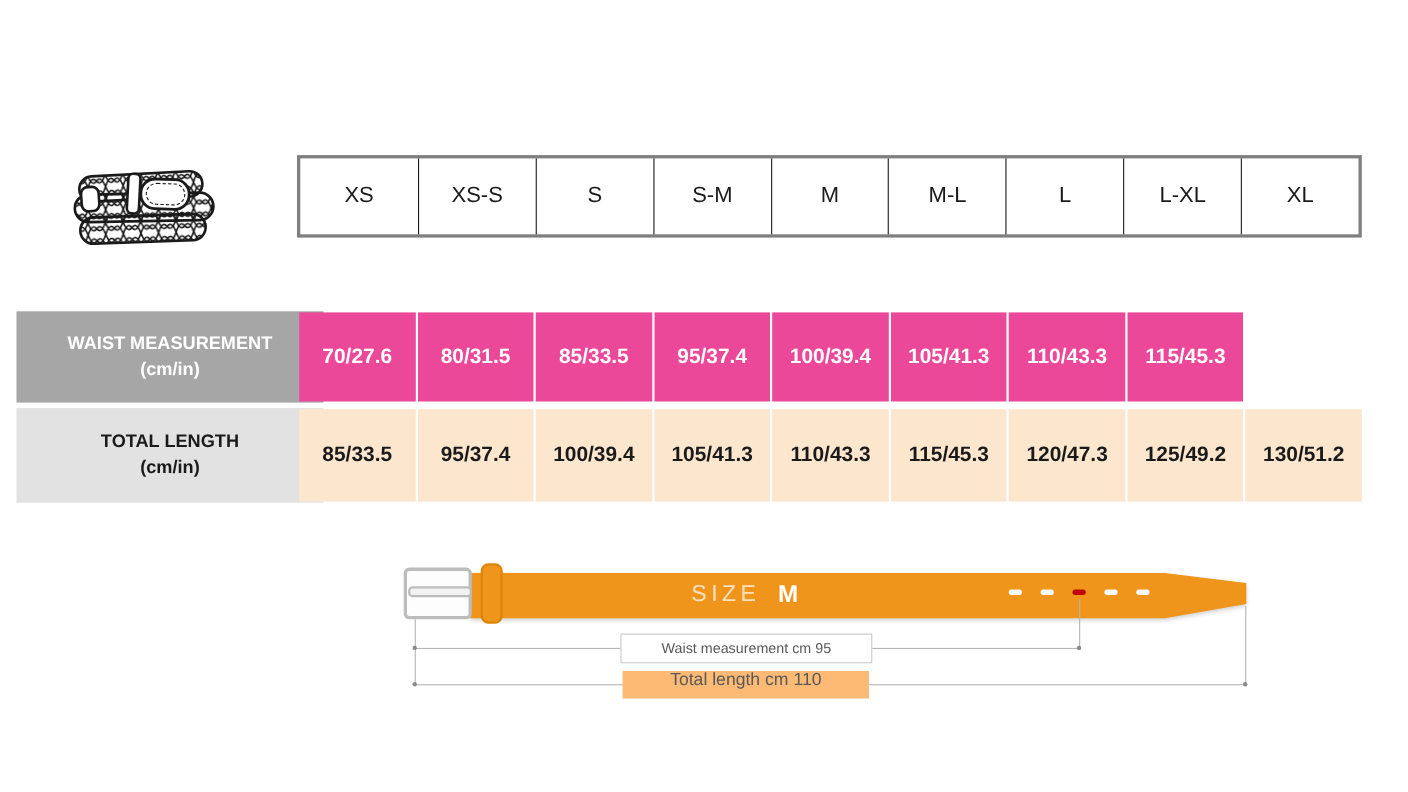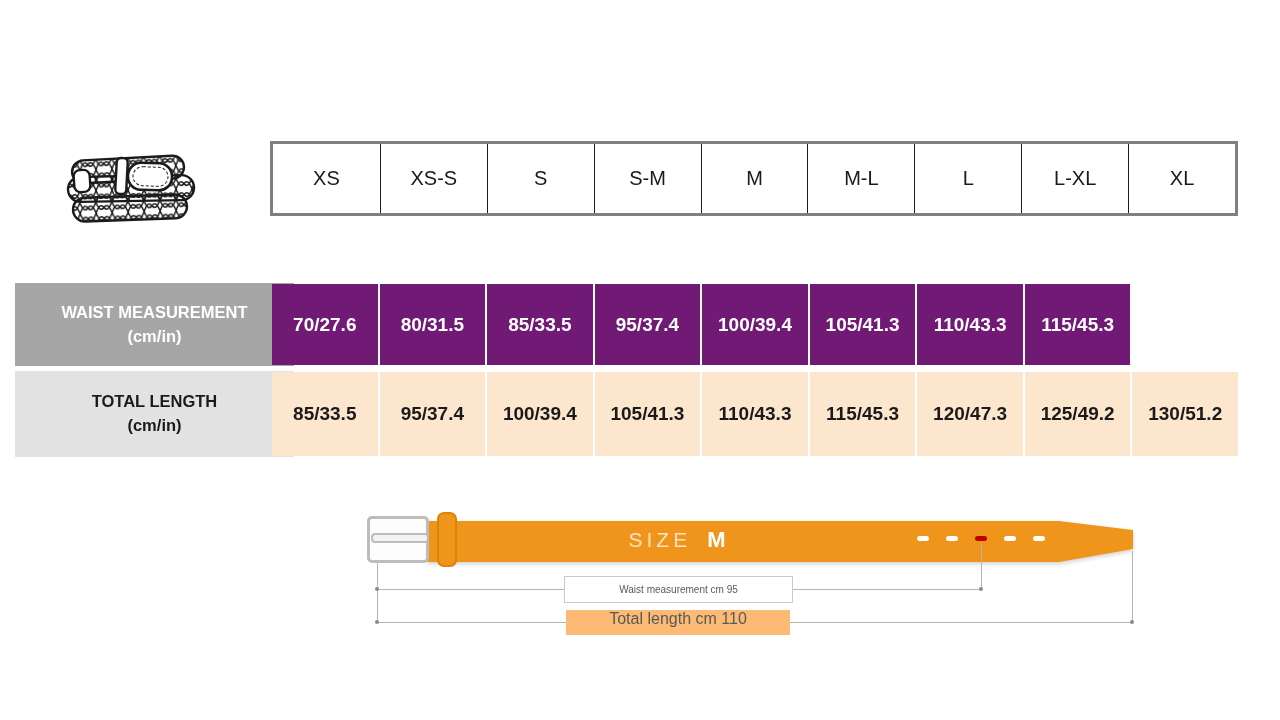--- a/index.html
+++ b/index.html
@@ -32,21 +32,21 @@
   .value-row {
     left:272px; width:966px; display:grid;
     grid-template-columns:repeat(9,1fr); gap:2px;
   }
   #waist-values-row { top:284px; height:81px; }
   #length-values-row { top:372px; height:84px; }
   .val-cell {
     display:flex; align-items:center; justify-content:center;
     font-weight:bold; font-size:19px;
   }
-  .val-cell.waist { background:#701a75; color:#ffffff;text-align:center; }
+  .val-cell.waist { background:#ec4899; color:#ffffff;text-align:center; }
   .val-cell.length { background:#FCE6CE; color:#1a1a1a; }
 
   
   #belt-illustration { left:64px; top:146px; width:134px; height:92px; }
 
   
   #belt-strap-svg { left:427px; top:519px; width:707px; height:46px;
                     filter:drop-shadow(0 2px 2px rgba(0,0,0,0.18)); }
   #belt-buckle { left:367px; top:516px; width:62px; height:47px;
                  background:#fdfdfd; border:3px solid #bcbcbc; border-radius:5px; z-index:3; }
@@ -62,21 +62,21 @@
   .belt-hole.red { background:#C00000; }
 
   
   .vline { width:1px; background:#b5b5b5; z-index:1; }
   .hline { height:1px; background:#b5b5b5; z-index:1; }
   .dot { width:4px; height:4px; border-radius:50%; background:#8a8a8a; z-index:2; }
   #waist-caption-box {
     left:564px; top:576px; width:229px; height:27px; z-index:6;
     background:#ffffff; border:1px solid #c9c9c9;
     display:flex; align-items:center; justify-content:center;
-    font-size:10px; color:#595959;
+    font-size:13px; color:#595959;
   }
   #length-caption {
     left:566px; top:610px; width:224px; height:25px; z-index:6;
     background:#fdba74; display:flex; align-items:flex-start; justify-content:center;
     font-size:16px; color:#595959;
   }
 </style>
 </head>
 <body>
 

